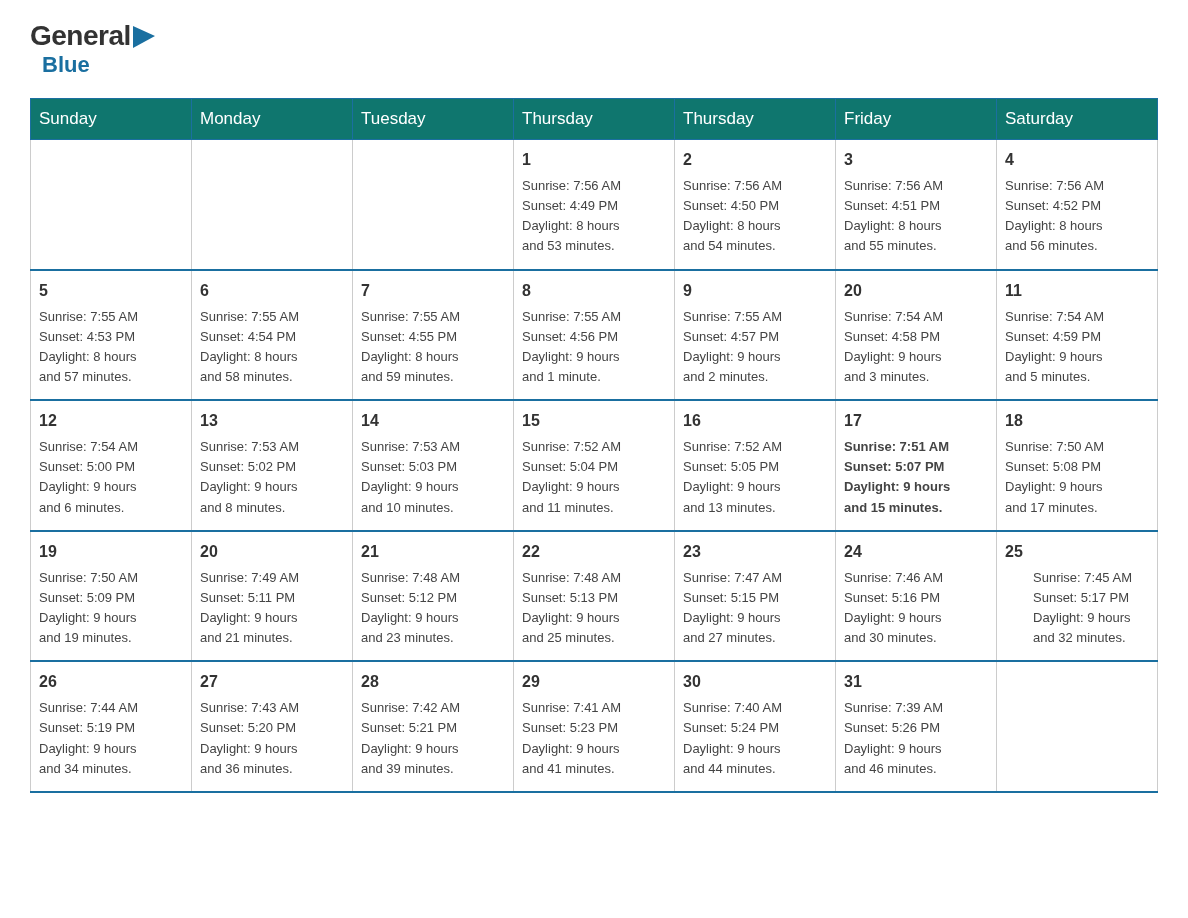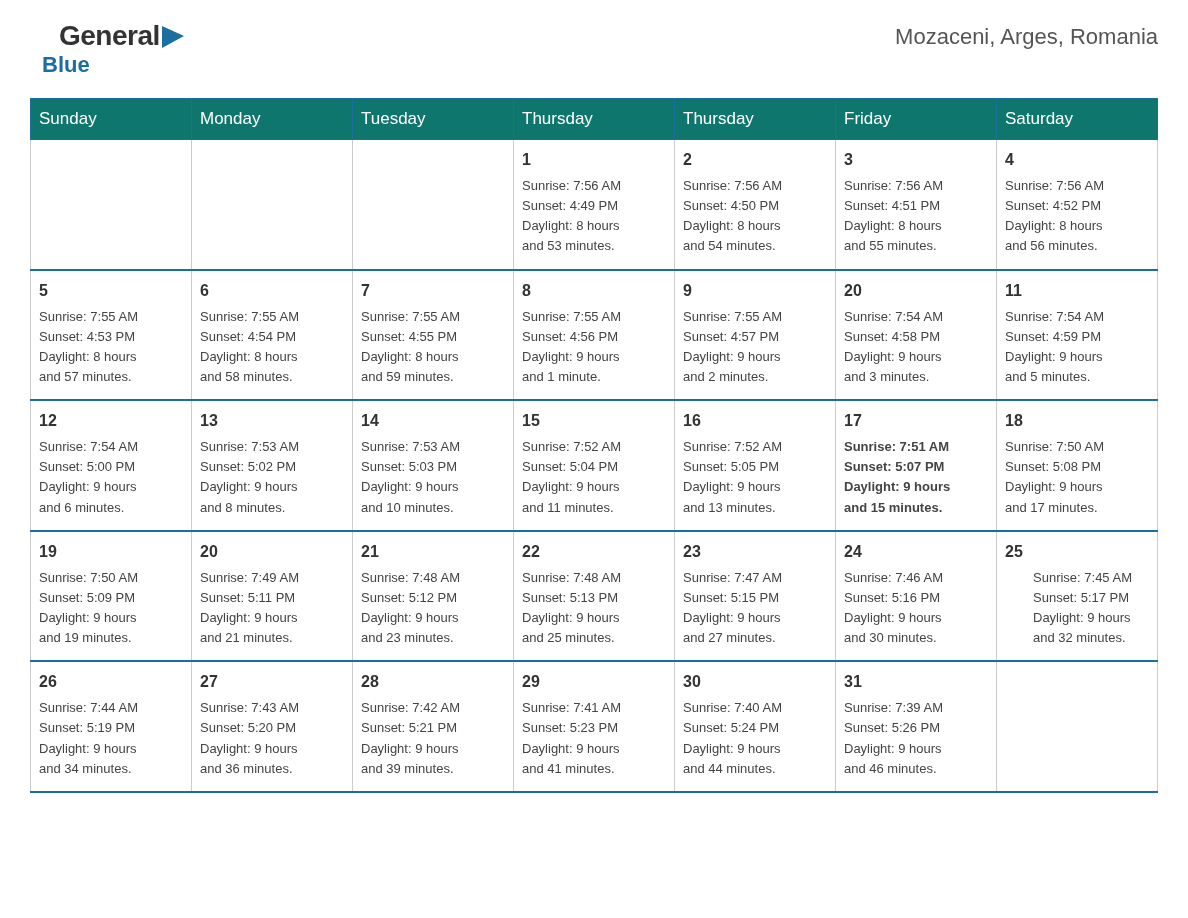--- a/index.html
+++ b/index.html
@@ -18,21 +18,20 @@
       margin-bottom: 20px;
     }
     .logo {
       display: flex;
       flex-direction: column;
       align-items: flex-start;
     }
     .logo-top {
       display: flex;
       align-items: center;
-      margin-left: 29px;
     }
     .logo-general {
       font-size: 28px;
       font-weight: bold;
       color: #333;
       letter-spacing: -0.5px;
     }
     .logo-bottom {
       font-size: 22px;
       font-weight: bold;
@@ -110,21 +109,20 @@
       <span class="logo-general">General</span>
       <div style="display:flex; align-items:center; margin-left:2px; margin-top:2px;">
         <svg width="22" height="22" viewBox="0 0 22 22">
           <polygon points="0,0 22,10 0,22" fill="#1a6fa0"></polygon>
         </svg>
       </div>
     </div>
     <div class="logo-bottom">Blue</div>
   </div>
   <div class="title-section">
-    <div class="location-title">Mozaceni, Arges, Romania</div>
   </div>
 </div>
 
 <table>
   <thead>
     <tr>
       <th>Sunday</th>
       <th>Monday</th>
       <th>Tuesday</th>
       <th>Thursday</th>

